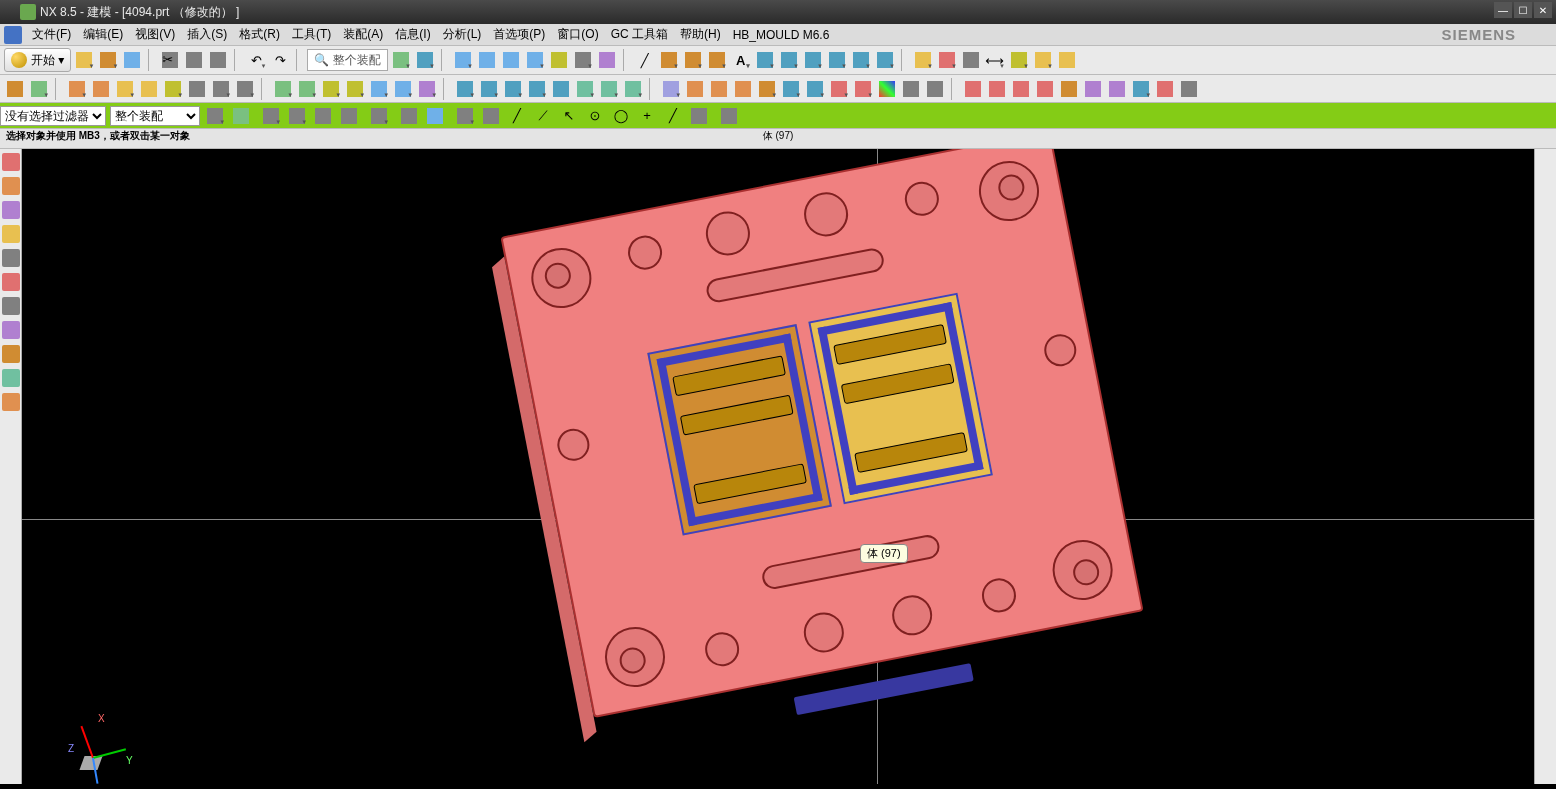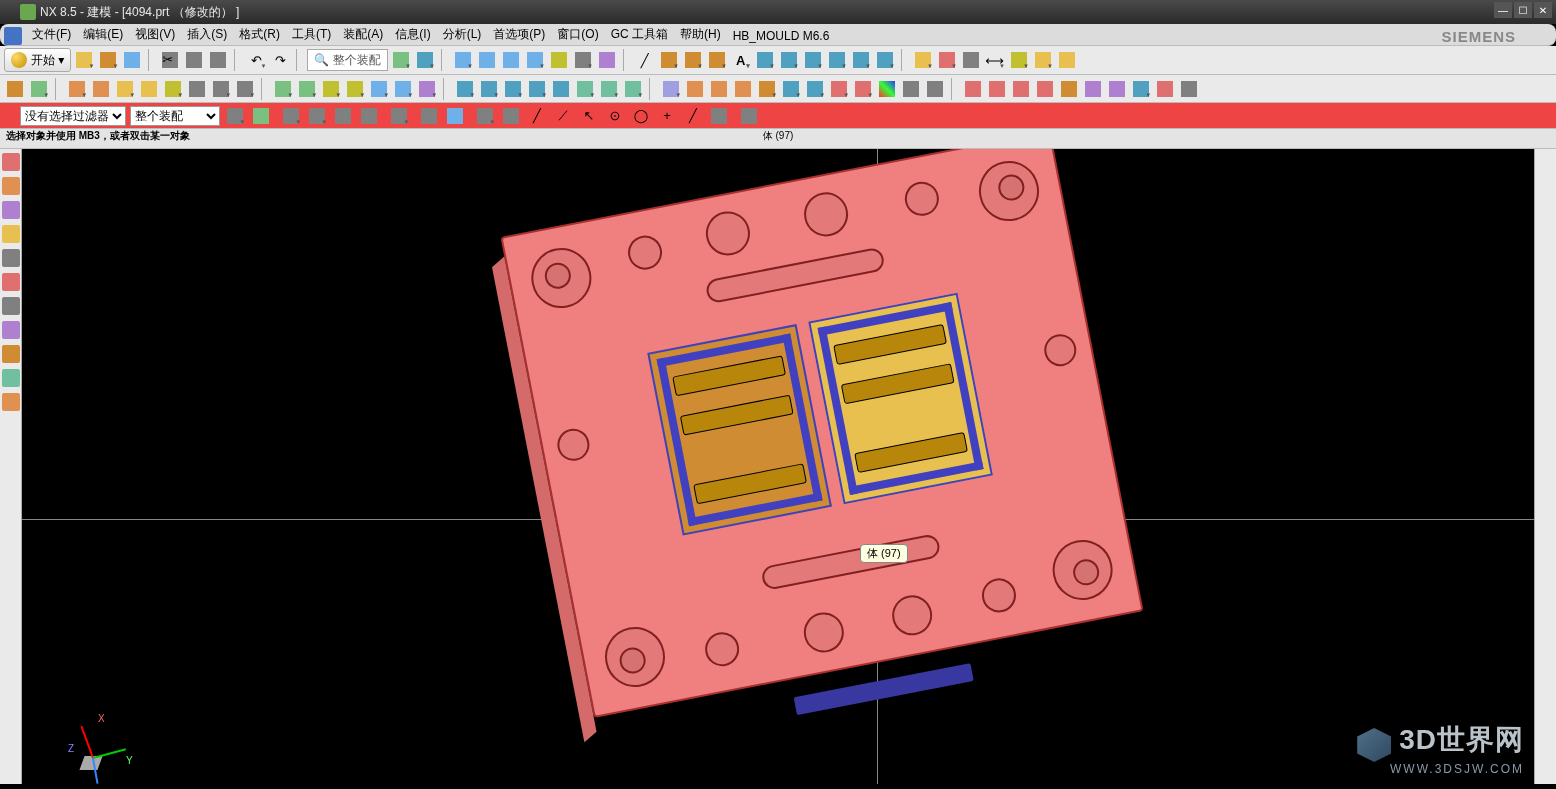--- a/index.html
+++ b/index.html
@@ -5,37 +5,37 @@
 * { margin: 0; padding: 0; box-sizing: border-box; font-family: "Microsoft YaHei", SimSun, sans-serif; }
 html, body { width: 1556px; height: 789px; overflow: hidden; background: #000; user-select: none; }
 
 
 .titlebar { height: 24px; background: linear-gradient(#4a4a4a,#2a2a2a); color:#e8e8e8; display:flex; align-items:center; font-size:12px; padding:0 20px; position:relative; }
 .titlebar .app-icon { width:16px; height:16px; background:#6aa84f; border-radius:2px; margin-right:4px; }
 .titlebar .win-controls { position:absolute; right:4px; top:2px; display:flex; gap:2px; }
 .titlebar .win-controls div { width:18px; height:16px; background:#555; color:#fff; font-size:10px; display:flex; align-items:center; justify-content:center; }
 
 
-.menubar { height:22px; background:#dcdcdc; display:flex; align-items:flex-end; font-size:12px; color:#000; border-bottom:1px solid #bbb;border-radius:8px; }
+.menubar { height:22px; background:#dcdcdc; display:flex; align-items:center; font-size:12px; color:#000; border-bottom:1px solid #bbb; }
 .menubar .nx-logo { width:18px; height:18px; background:#4472c4; border-radius:2px; margin:0 4px; }
 .menubar .menu-item { padding:2px 6px; cursor:default; white-space:nowrap; }
 .menubar .siemens { position:absolute; right:40px; color:#888; font-weight:bold; font-size:15px; letter-spacing:1px; }
 
 
 .toolbar { background:#eaeaea; border-bottom:1px solid #bbb; display:flex; align-items:center; padding:2px 4px; gap:2px; flex-wrap:nowrap; min-height:28px; }
 .toolbar .sep { width:6px; height:22px; border-left:1px solid #aaa; margin:0 3px; }
 .tbtn { width:22px; height:22px; border:1px solid transparent; display:flex; align-items:center; justify-content:center; font-size:13px; border-radius:2px; position:relative; }
 .tbtn.dd::after { content:"▾"; font-size:7px; position:absolute; right:1px; bottom:0; color:#555; }
 .tbtn .ico { width:16px; height:16px; display:block; }
 .start-btn { display:flex; align-items:center; padding:0 6px; height:24px; border:1px solid #aaa; border-radius:3px; background:linear-gradient(#fff,#e0e0e0); font-size:12px; }
 .start-btn .orb { width:16px; height:16px; border-radius:50%; background:radial-gradient(circle at 30% 30%,#ffd966,#bf9000); margin-right:4px; }
 .cmd-finder { display:flex; align-items:center; height:22px; padding:0 6px; border:1px solid #aaa; background:#fff; font-size:12px; color:#555; min-width:80px; }
 
 
-.filterbar { height:26px; background:#ef4444; border-bottom:1px solid #bbb; display:flex; align-items:center; font-size:12px; padding:0 20px; gap:4px; }
+.filterbar { height:26px; background:#84cc16; border-bottom:1px solid #bbb; display:flex; align-items:center; font-size:12px; padding:0 0; gap:4px; }
 .filterbar select, .filterbar input { font-size:12px; height:20px; border:1px solid #999; background:#fff; }
 .filterbar .sel { min-width:90px; }
 
 
 .promptbar { height:20px; background:#e4e4e4; font-size:10px; display:flex; align-items:flex-start; padding:0 6px; position:relative; border-bottom:1px solid #bbb; }
 .promptbar .center { position:absolute; left:50%; transform:translateX(-50%); }
 
 
 .workspace { position:relative; height:635px; display:flex; }
 .left-pal { width:22px; background:#eaeaea; border-right:1px solid #aaa; display:flex; flex-direction:column; align-items:center; padding-top:4px; gap:6px; }
@@ -518,24 +518,20 @@
     <div class="triad">
       <div class="cube"></div>
       <div class="axis lx"></div>
       <div class="axis ly"></div>
       <div class="axis lz"></div>
       <span class="lbl" style="left:26px;bottom:50px;color:#f66">X</span>
       <span class="lbl" style="left:54px;bottom:8px;color:#6f6">Y</span>
       <span class="lbl" style="left:-4px;bottom:20px;color:#88f">Z</span>
     </div>
 
-    <div class="watermark">
-      <span class="wm-cube"></span><span class="wm-title">3D世界网</span>
-      <div class="wm-sub">WWW.3DSJW.COM</div>
-    </div>
   </div>
 
   <div class="right-pal">
     <div class="pbtn c7"></div>
     <div class="pbtn c3"></div>
     <div class="pbtn c7"></div>
     <div class="pbtn c7"></div>
     <div class="pbtn c5"></div>
   </div>
 </div>

